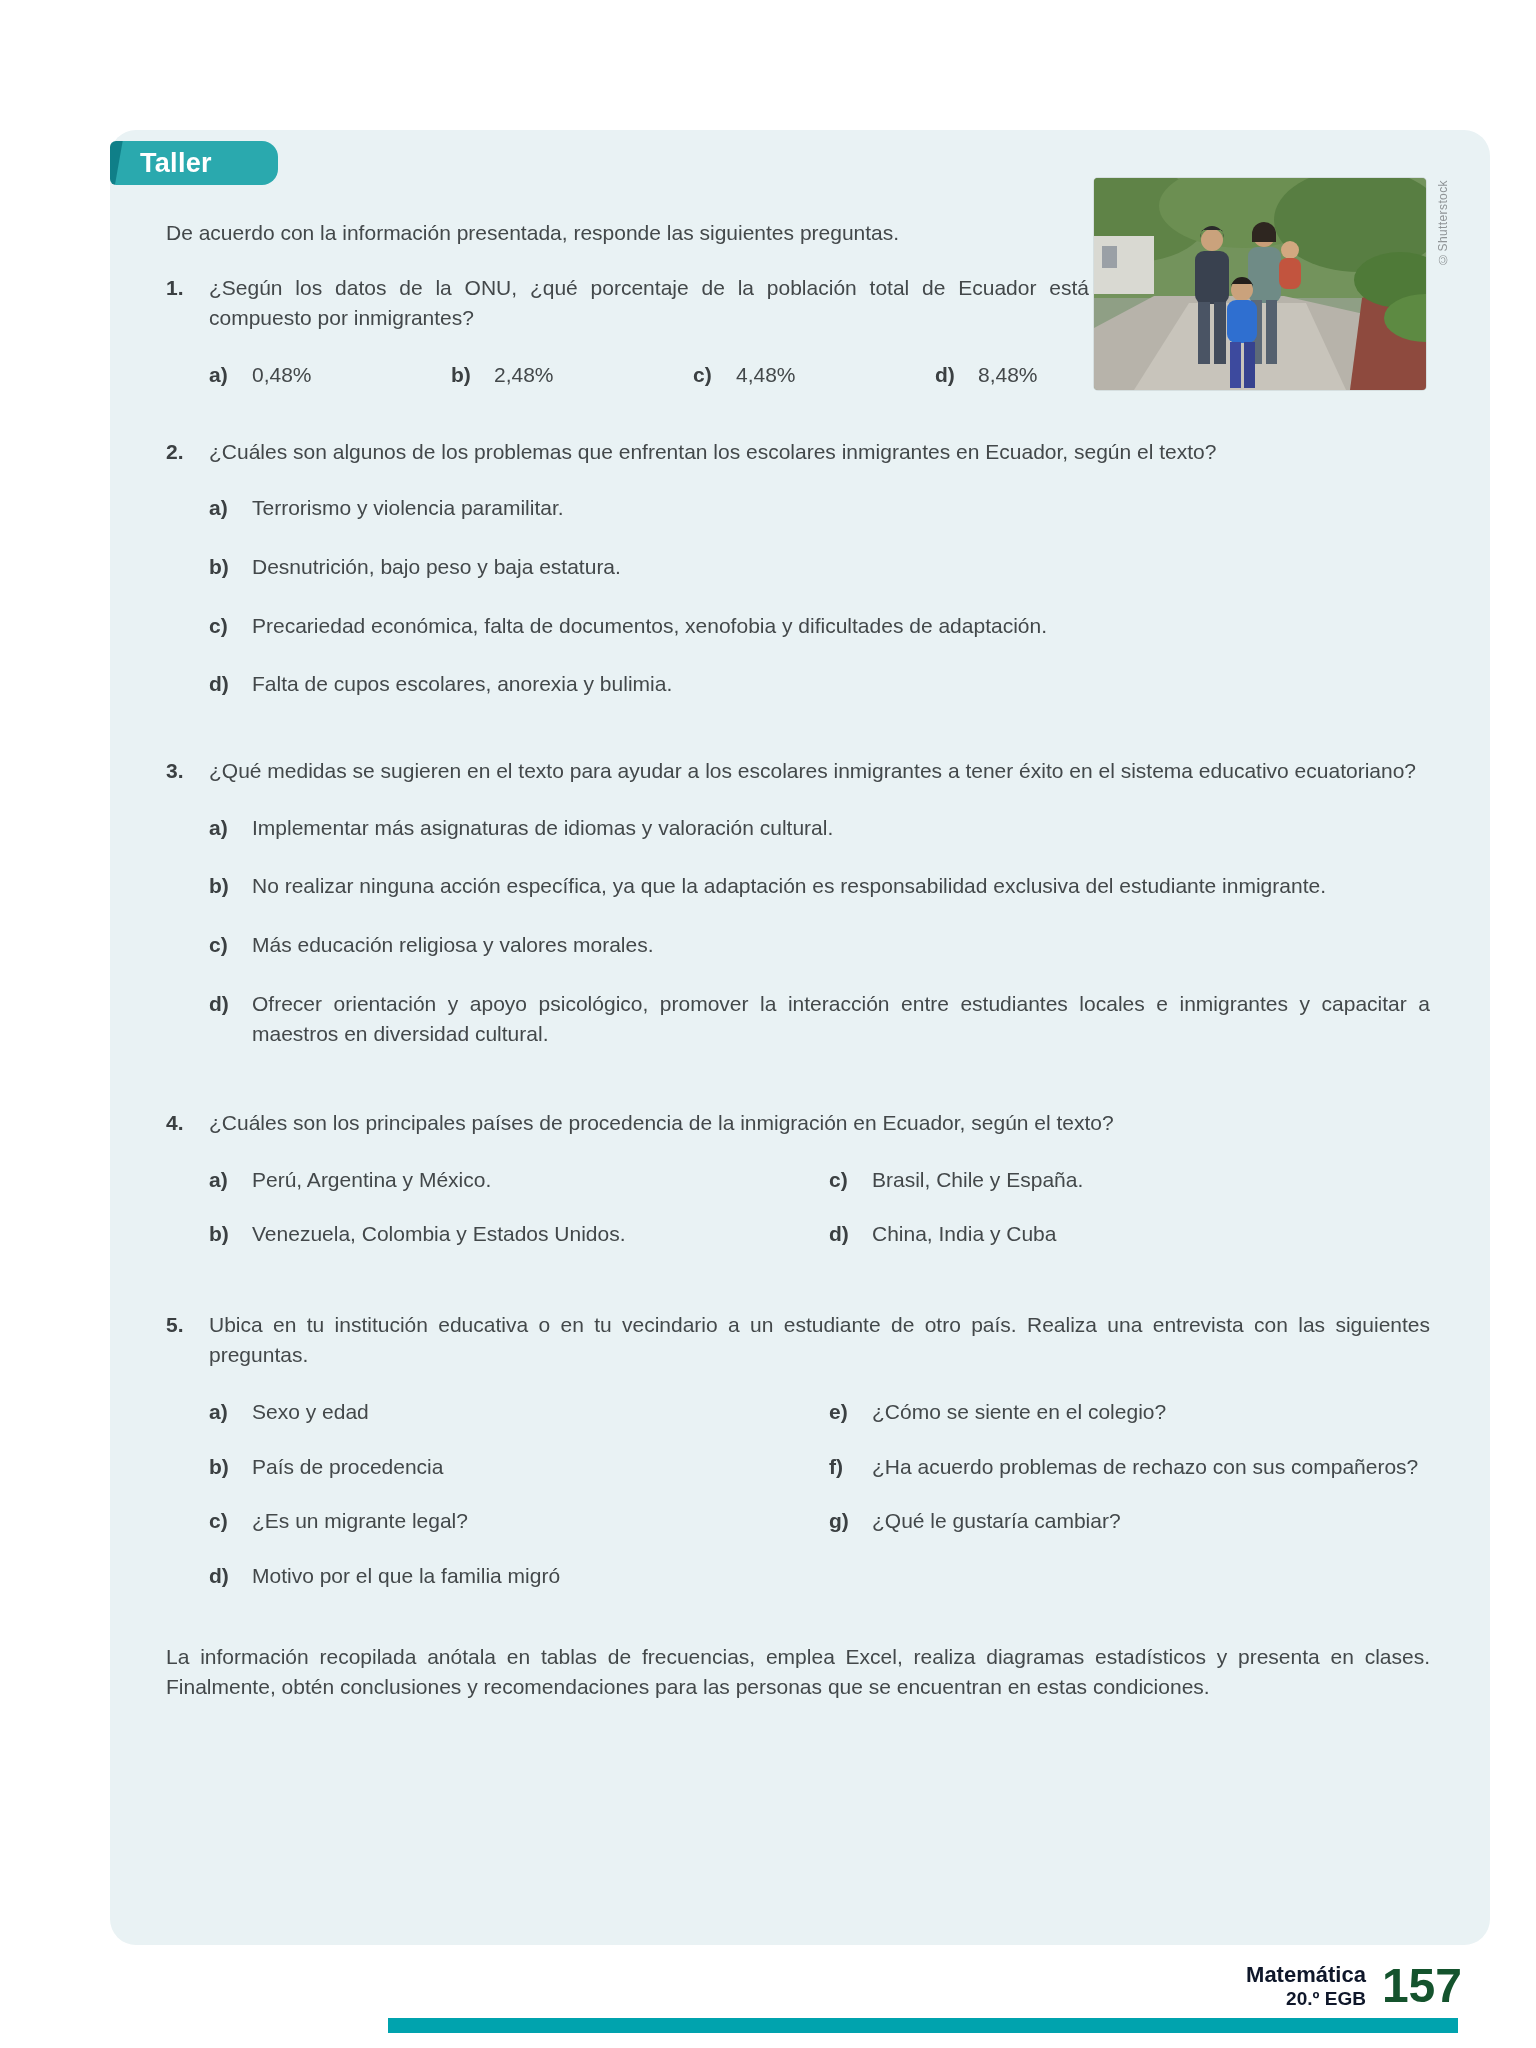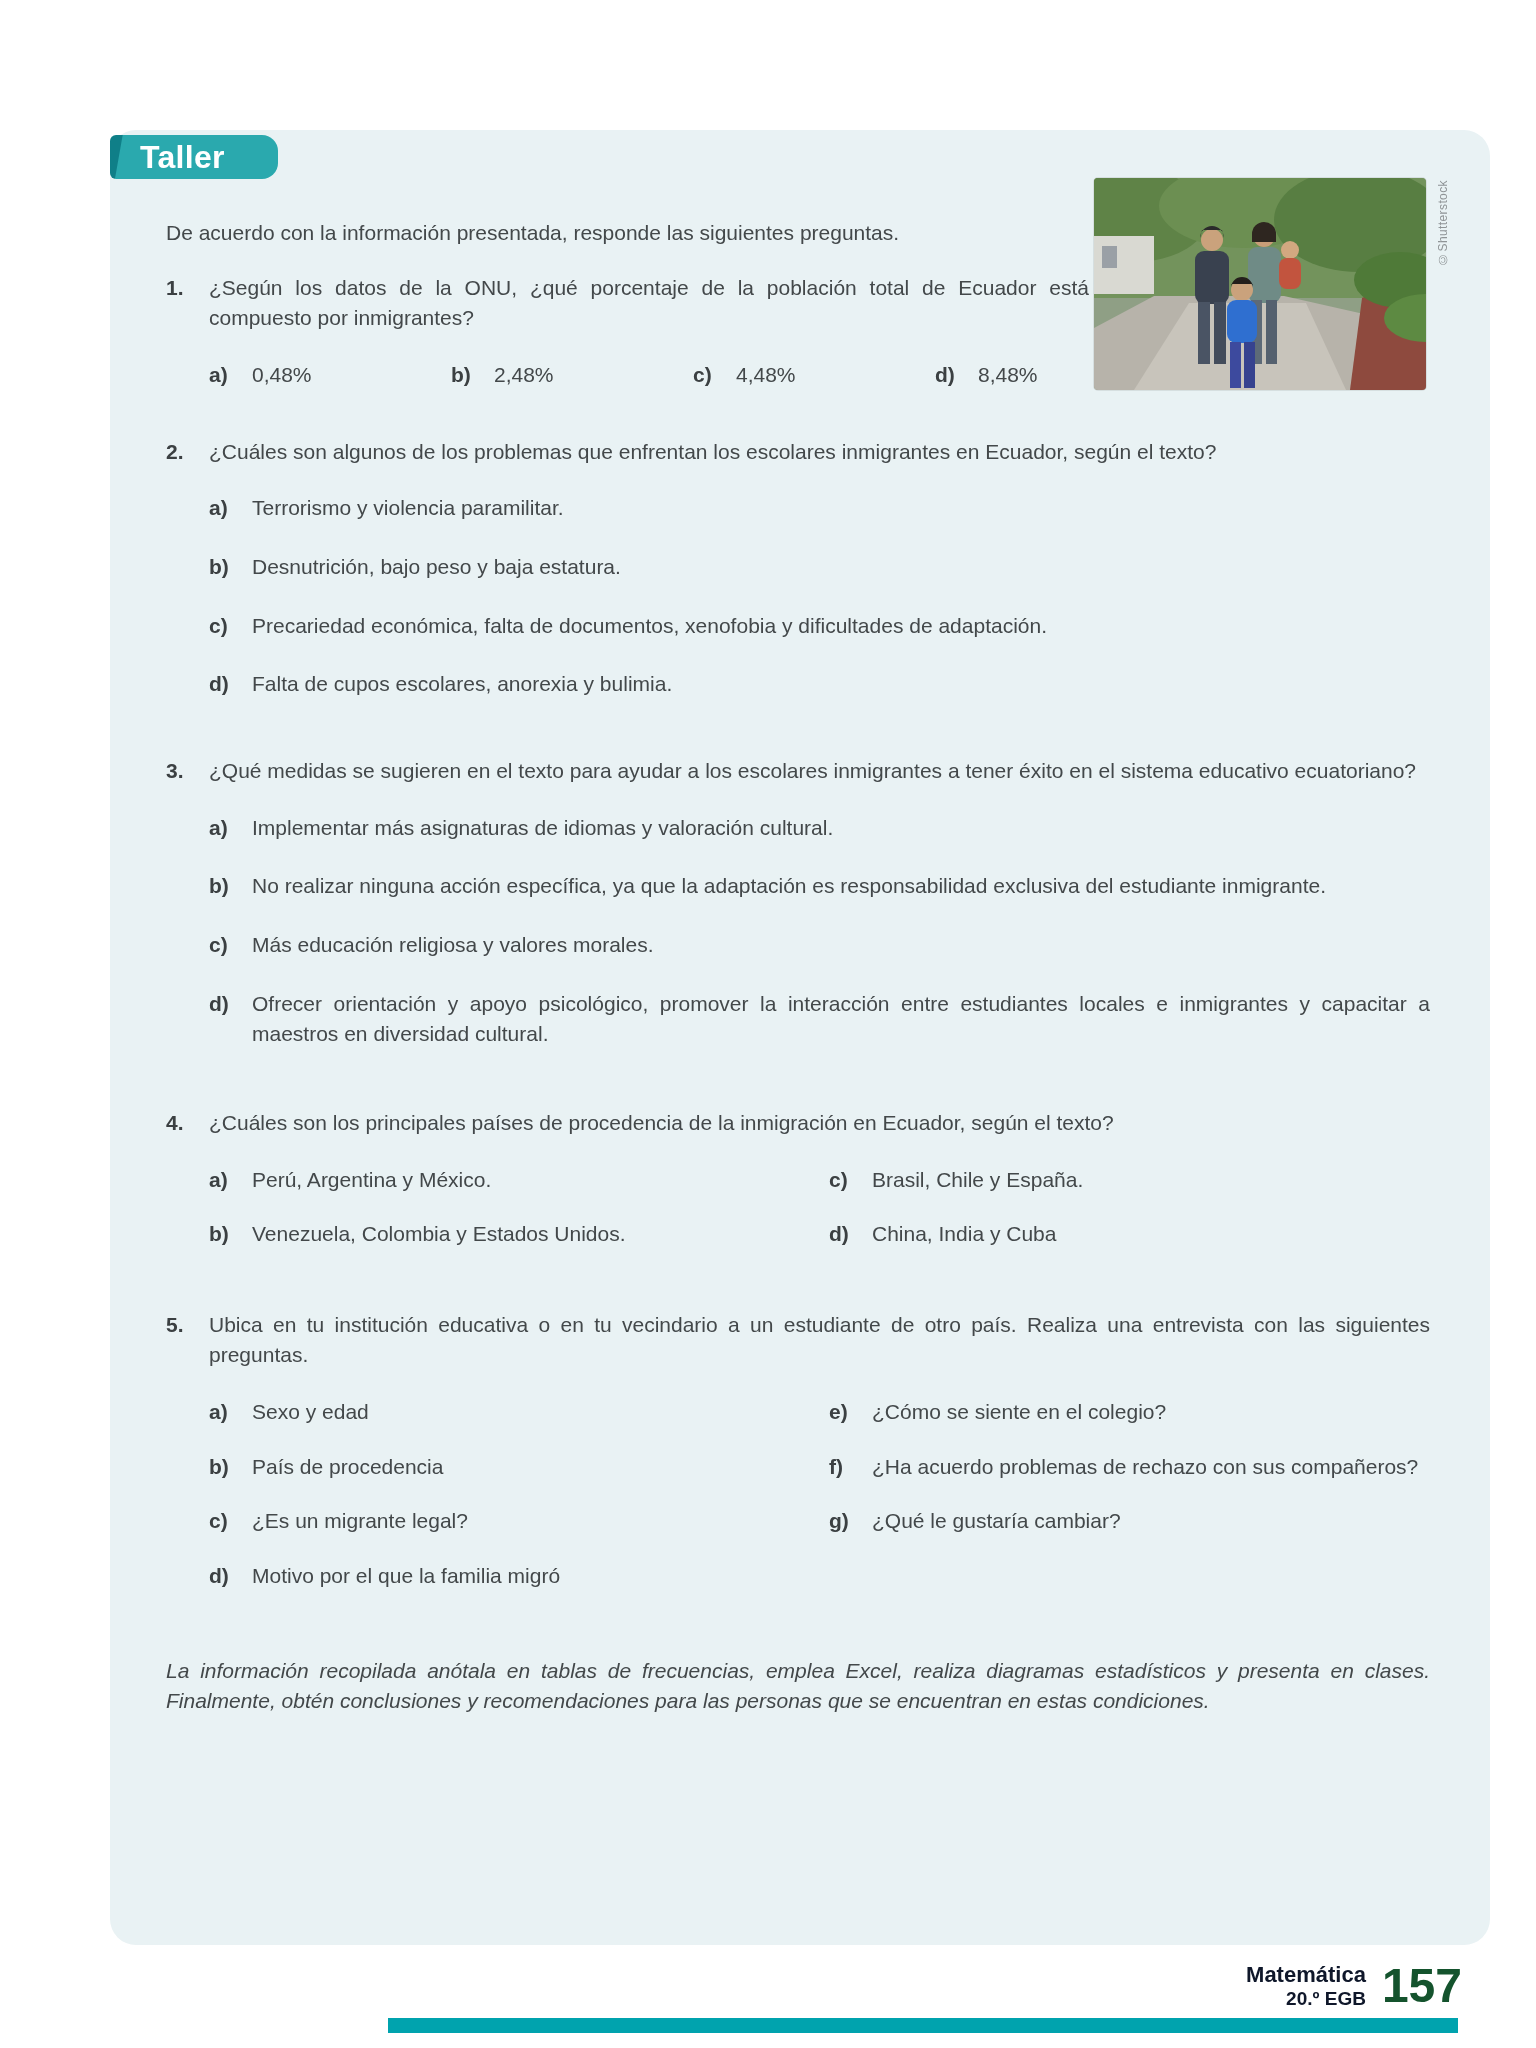--- a/index.html
+++ b/index.html
@@ -5,24 +5,24 @@
   * { margin:0; padding:0; box-sizing:border-box; }
   html,body { background:#ffffff; }
   body { font-family:"Liberation Sans", sans-serif; }
 
   .page { position:relative; width:1536px; height:2048px; background:#ffffff; overflow:hidden; color:#43484a; }
 
   .panel { position:absolute; left:110px; top:130px; width:1380px; height:1815px;
            background:#e9f2f4; border-radius:26px; }
 
   
-  .taller-badge { position:absolute; left:0; top:5px; height:44px; min-width:168px;
+  .taller-badge { position:absolute; left:0; top:11px; height:44px; min-width:168px;
                   padding:0 36px 0 30px; border-radius:6px 16px 16px 6px;
                   background:linear-gradient(100deg, #0f7f88 0px, #0f7f88 12px, #2aa9ae 13px);
-                  color:#ffffff; font-size:32px; font-weight:700; display:flex; align-items:center;
+                  color:#ffffff; font-size:27px; font-weight:700; display:flex; align-items:center;
                   letter-spacing:0.3px; }
 
   
   .photo { position:absolute; top:48px; right:64px; width:332px; height:212px;
            border-radius:4px; overflow:hidden; box-shadow:0 0 0 1px rgba(0,0,0,0.08); }
   .photo svg { display:block; width:100%; height:100%; }
   .photo-credit { position:absolute; top:50px; right:40px; font-size:12px; color:#8f9496;
                   writing-mode:vertical-rl; transform:rotate(180deg); letter-spacing:0.4px; }
 
   .content { position:relative; padding:88px 60px 0 56px; font-size:21px; line-height:1.46; }
@@ -44,21 +44,21 @@
   .opts-inline .opt { width:242px; margin-bottom:0; }
 
   .opts-grid { display:grid; grid-template-columns:585px 600px; column-gap:35px; row-gap:24px; margin-top:26px; }
   .opts-grid .opt { margin-bottom:0; }
 
   .q2 { margin-top:46px; }
   .q3 { margin-top:56px; }
   .q4 { margin-top:58px; }
   .q5 { margin-top:60px; }
 
-  .closing { margin-top:64px; text-align:justify;font-style:italic; }
+  .closing { margin-top:50px; text-align:justify; }
 
   
   .footer { position:absolute; left:0; top:1962px; right:74px;
             display:flex; justify-content:flex-end; align-items:center; gap:16px; }
   .footer-meta { text-align:right; color:#0f172a; font-weight:700; line-height:1.15; }
   .footer-subject { font-size:22px; }
   .footer-grade { font-size:19px; }
   .page-number { font-size:48px; font-weight:700; color:#14532d; line-height:1; }
 
   .bottom-bar { position:absolute; left:388px; top:2018px; width:1070px; height:15px; background:#00a3ae; }

